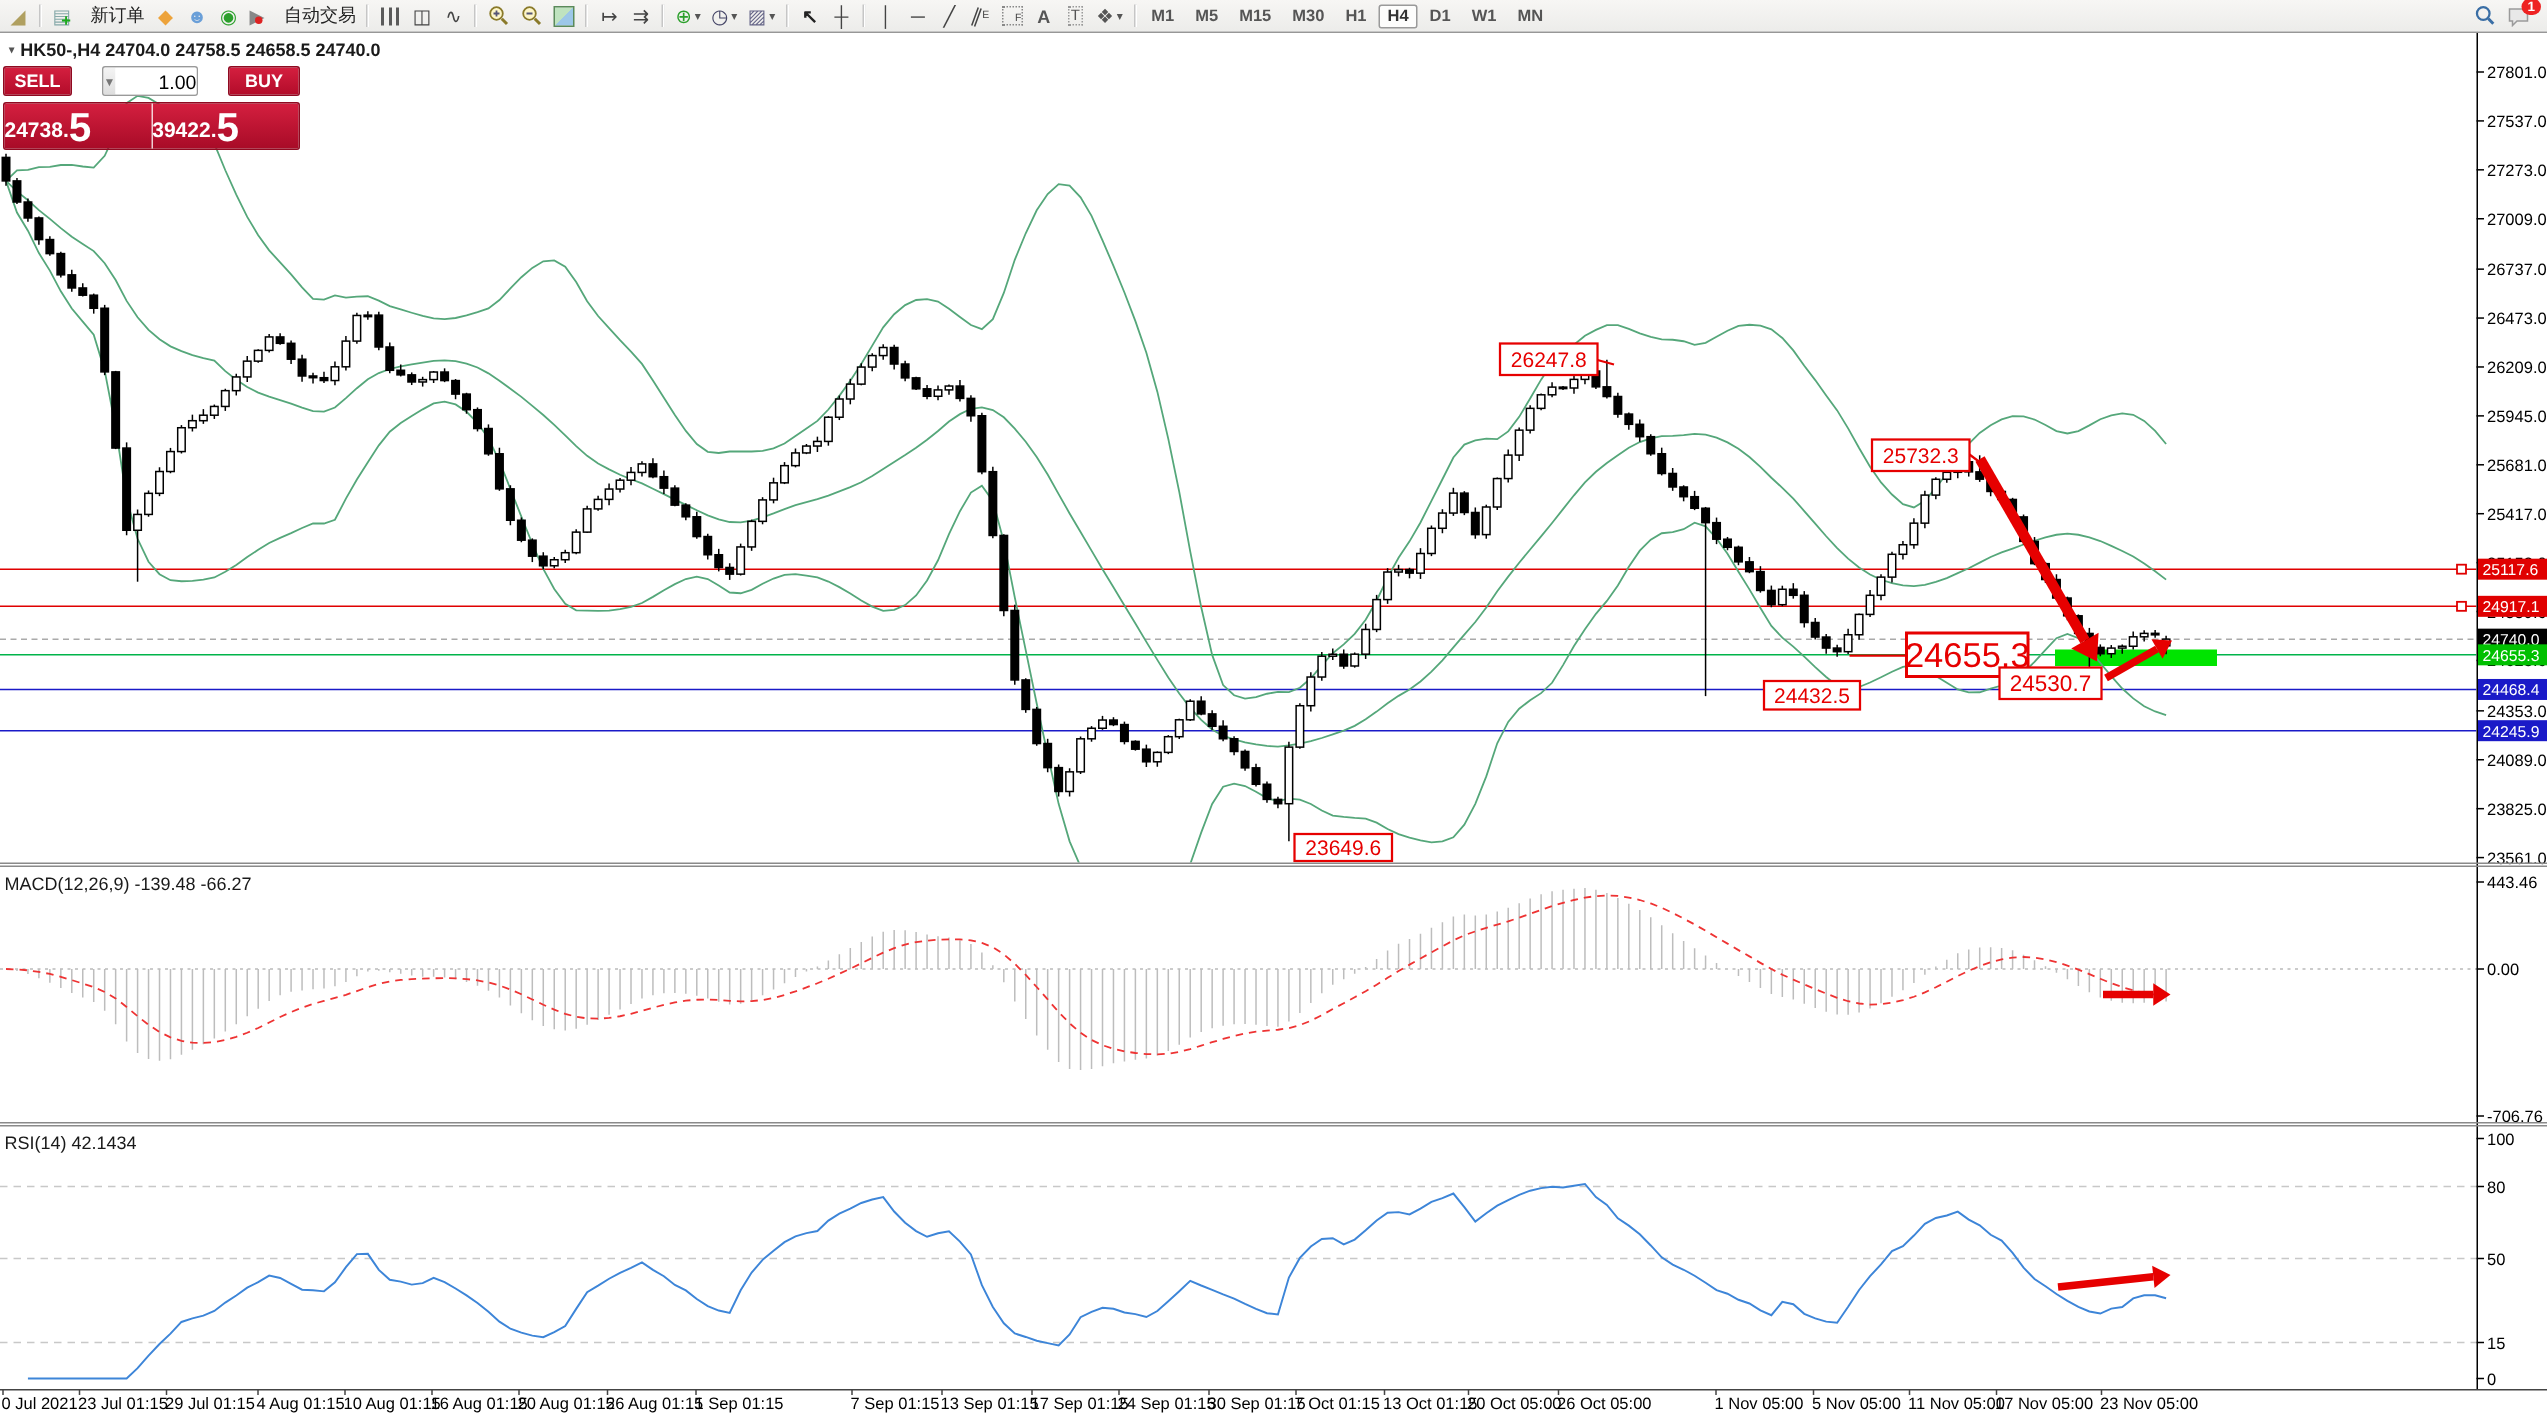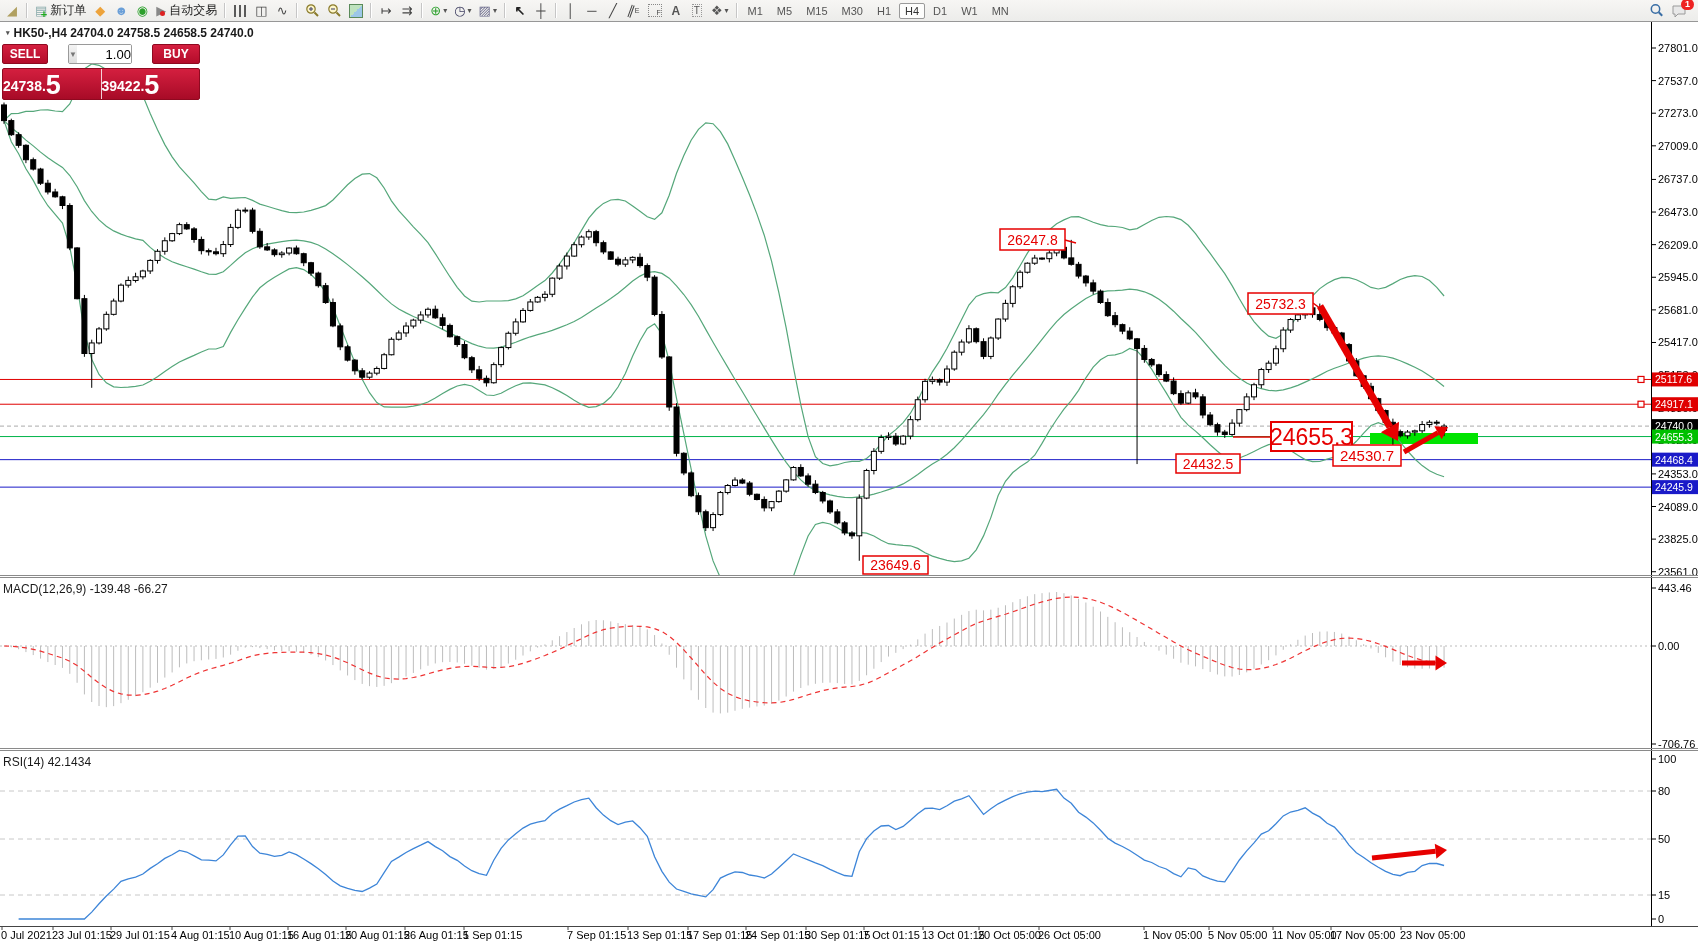--- a/index.html
+++ b/index.html
@@ -5,24 +5,24 @@
   html,body{margin:0;padding:0}
   body{width:1698px;height:943px;position:relative;overflow:hidden;background:#fff;
        font-family:"Liberation Sans",sans-serif}
   
   #toolbar{position:absolute;top:0;left:0;width:1698px;height:22px;z-index:5;
     background:linear-gradient(#f7f6f4,#ececea);border-bottom:1px solid #979797;
     display:flex;align-items:center;padding:0 2px;box-sizing:border-box;gap:1px}
   .tbtn{height:18px;min-width:20px;display:flex;align-items:center;justify-content:center;
     font-size:13px;color:#666;position:relative;border:1px solid transparent;border-radius:2px;
     padding:0 2px;box-sizing:border-box;cursor:default;user-select:none}
-  .tlabel{font-size:12px;color:#222;margin-left:3px;white-space:nowrap}
+  .tlabel{font-size:12px;color:#222;margin-left:13px;white-space:nowrap}
   .sep{width:1px;height:15px;background:#c6c6c6;border-right:1px solid #fff;margin:0 3px}
   .caret{font-size:8px;color:#555;margin-left:2px}
-  .tf{font-weight:normal;font-size:11px;color:#555;padding:1px 5px;border:1px solid transparent;border-radius:2px}
+  .tf{font-weight:bold;font-size:11px;color:#555;padding:1px 5px;border:1px solid transparent;border-radius:2px}
   .tf.active{background:#fdfdfc;border-color:#9a9a9a;color:#333}
   .ico-bars{width:13px;height:12px;background:repeating-linear-gradient(90deg,#5a5a5a 0 2px,transparent 2px 5px)}
   .ico-sq{width:12px;height:12px;border:1px solid #5a8a5a;background:linear-gradient(135deg,#bfe3bf 50%,#9cc7e8 50%)}
   .plus-ov{position:absolute;right:0;bottom:-1px;color:#1daa1d;font-weight:bold;font-size:11px;line-height:9px}
   .dot-ov{position:absolute;right:1px;bottom:2px;width:5px;height:5px;border-radius:50%;background:#d22}
   .badge{position:absolute;top:-4px;right:-5px;background:#e22;color:#fff;font-size:9px;font-weight:bold;
     border-radius:7px;min-width:11px;height:11px;line-height:11px;text-align:center;padding:0 1px}
   .fibo{width:12px;height:11px;border:1px dotted #888;font-size:7px;color:#444;
     display:flex;align-items:flex-end;justify-content:flex-end;line-height:7px}
   .spacer{flex:1}

